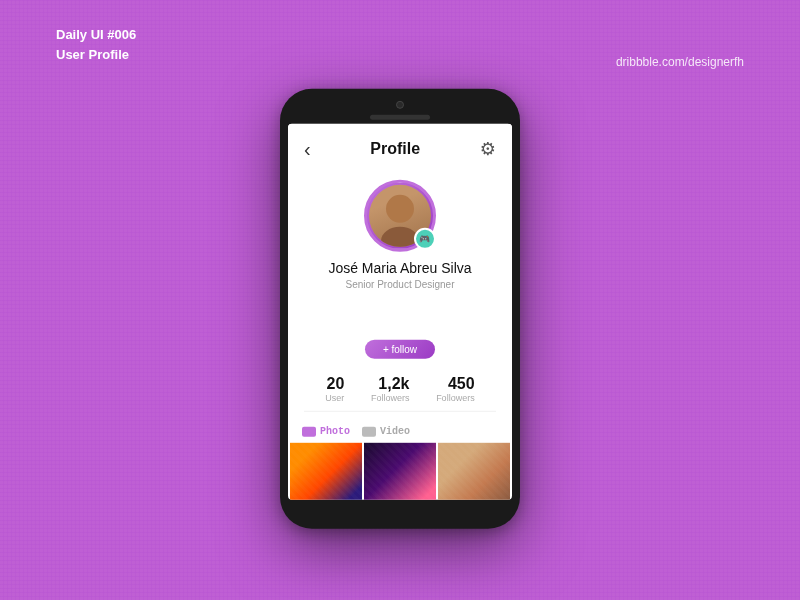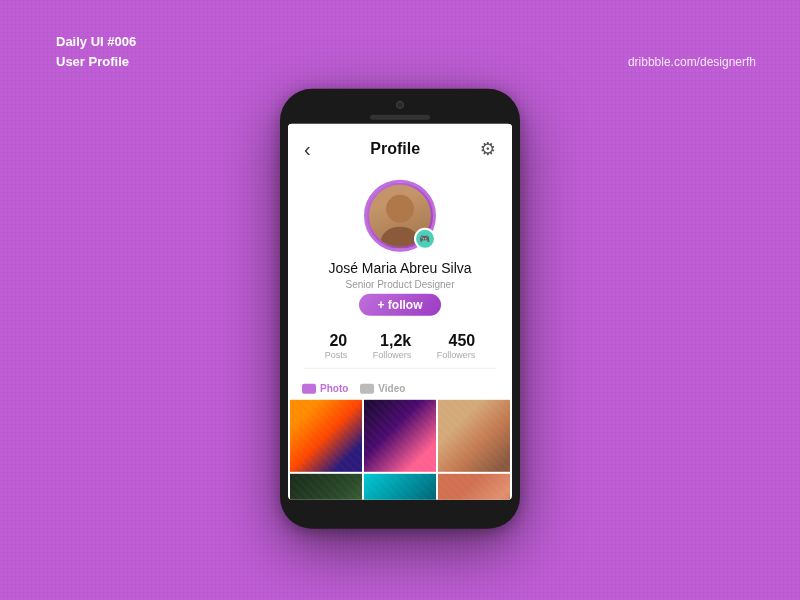--- a/index.html
+++ b/index.html
@@ -22,32 +22,32 @@
         rgba(180,80,210,0.3) 3px,
         rgba(180,80,210,0.3) 4px
       );
       font-family: 'Helvetica Neue', Arial, sans-serif;
       overflow: hidden;
       position: relative;
     }
 
     .watermark-top-left {
       position: absolute;
-      top: 32px;
+      top: 25px;
       left: 56px;
       color: white;
       font-size: 13px;
       font-weight: 700;
       line-height: 1.5;
     }
 
     .watermark-top-right {
       position: absolute;
       top: 55px;
-      right: 44px;
+      right: 56px;
       color: rgba(255,255,255,0.85);
       font-size: 12px;
     }
 
     .phone-wrapper {
       position: absolute;
       top: 50%;
       left: 50%;
       transform: translate(-50%, -48%);
       width: 240px;
@@ -196,34 +196,35 @@
       font-size: 14px;
       font-weight: 400;
       color: #111;
       margin-bottom: 3px;
       text-align: center;
     }
 
     .profile-role {
       font-size: 10px;
       color: #999;
-      margin-bottom: 4px;
+      margin-bottom: 20px;
       text-align: center;
     }
 
     .follow-button {
       background: linear-gradient(135deg, #c06fdc, #9b3bc4);
       color: white;
       border: none;
       border-radius: 20px;
       padding: 4px 18px;
-      font-size: 12px;
+      font-size: 10px;
       cursor: pointer;
-      font-weight: 700;
+      font-weight: 400;
       margin-bottom: 10px;
+      margin-top: 30px;
     }
 
     .follow-button::before {
       content: '+ ';
     }
 
     .stats-row {
       display: flex;
       justify-content: space-around;
       width: 100%;
@@ -247,20 +248,21 @@
       font-size: 9px;
       color: #aaa;
     }
 
     
     .media-tabs {
       display: flex;
       padding: 6px 14px;
       gap: 12px;
       align-items: center;
+      font-family: Liberation Mono, monospace;
     }
 
     .media-tab {
       display: flex;
       align-items: center;
       gap: 4px;
       font-size: 10px;
       font-weight: 600;
       cursor: pointer;
     }
@@ -356,21 +358,21 @@
         </div>
 
         <div class="profile-name">José Maria Abreu Silva</div>
         <div class="profile-role">Senior Product Designer</div>
 
         <button class="follow-button">follow</button>
 
         <div class="stats-row">
           <div class="stat-item">
             <span class="stat-value">20</span>
-            <span class="stat-label">Posts</span>
+            <span class="stat-label">User</span>
           </div>
           <div class="stat-item">
             <span class="stat-value">1,2k</span>
             <span class="stat-label">Followers</span>
           </div>
           <div class="stat-item">
             <span class="stat-value">450</span>
             <span class="stat-label">Followers</span>
           </div>
         </div>

